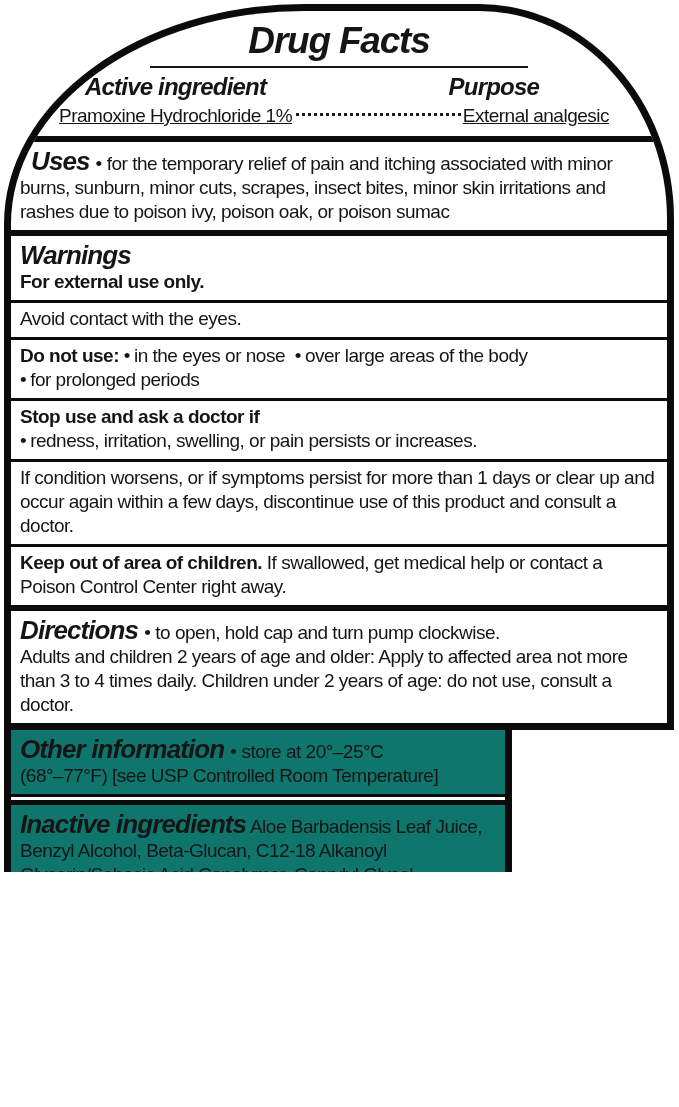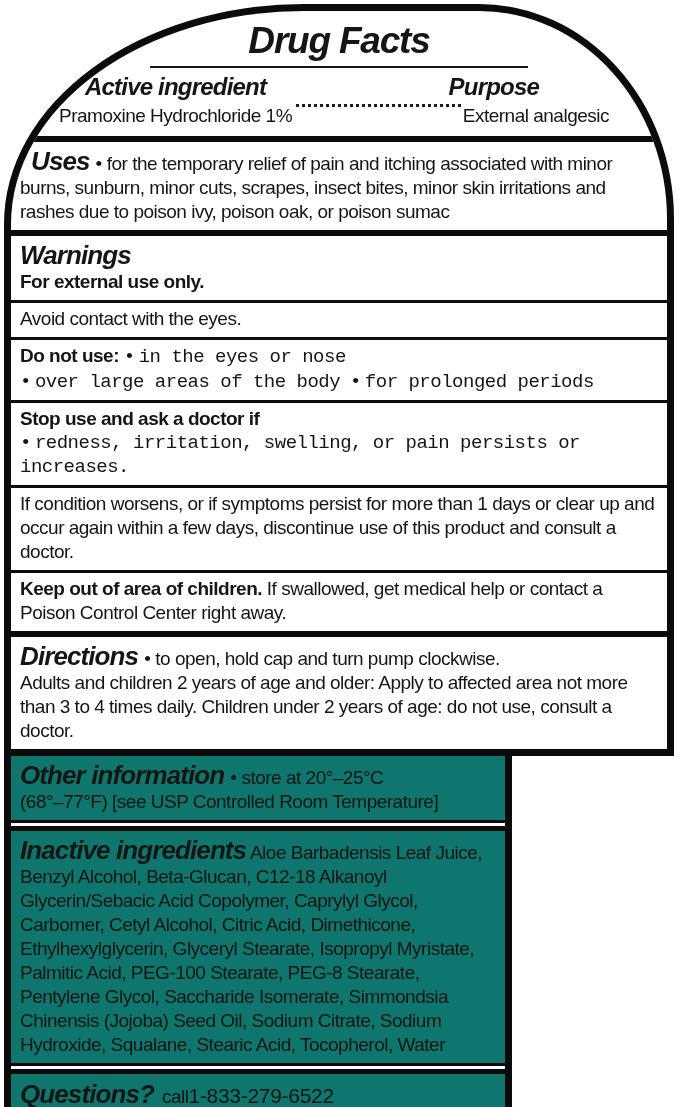--- a/index.html
+++ b/index.html
@@ -2,21 +2,21 @@
 <html><head>
 <meta charset="utf-8">
 <style>
   html,body{margin:0;padding:0;}
   body{
     width:679px;height:1107px;background:#ffffff;
     font-family:"Liberation Sans",sans-serif;color:#151515;
     font-size:19px;letter-spacing:-0.5px;line-height:24px;
     -webkit-font-smoothing:antialiased;
   }
-  .sheet{position:relative;width:679px;height:1107px;overflow:hidden;background:#ffffff;}
+  .sheet{position:relative;width:679px;height:872px;overflow:hidden;background:#ffffff;}
 
   
   .panel-top{
     margin:4px 0 0 4px;width:670px;box-sizing:border-box;
     border:7px solid #0b0b0b;border-bottom-width:7px;
     border-radius:300px 195px 0 0 / 220px 215px 0 0;
     background:#ffffff;overflow:hidden;
   }
   
   .panel-bottom{
@@ -29,31 +29,31 @@
     font-weight:bold;font-style:italic;letter-spacing:-1.2px;
     padding-top:9px;
   }
   .title-rule{width:378px;margin:4px auto 5px;border-top:2px solid #161616;height:0;}
 
   .head-row{
     display:flex;justify-content:space-between;align-items:flex-end;
     padding:0 128px 0 74px;
     font-size:24px;line-height:28px;font-weight:bold;font-style:italic;letter-spacing:-0.8px;
   }
-  .ai-row{display:flex;align-items:flex-start;padding:3px 58px 8px 48px;line-height:24px;}
+  .ai-row{display:flex;align-items:center;padding:3px 58px 8px 48px;line-height:24px;text-decoration:underline;}
   .dots{flex:1;border-bottom:3px dotted #1c1c1c;margin:0 2px 4px 4px;min-width:40px;}
 
   .sec{padding:4px 9px 6px;}
   .bt-thick{border-top:6px solid #0b0b0b;}
   .bt-thin{border-top:3px solid #0b0b0b;}
 
   .h1{font-style:italic;font-weight:bold;font-size:26px;letter-spacing:-0.9px;line-height:30px;}
   .b{font-weight:bold;}
   .blt{margin:0 5px 0 6px;}
-  .chip{display:inline-block;margin-right:5px;font-family:Liberation Mono, monospace;}
+  .chip{display:inline-block;margin-right:5px;}
   .chip .blt{margin:0 4px 0 0;}
   .uses-p{text-indent:0;}
   .uses-head{padding-left:11px;}
   .block{display:block;}
 
   
   .dbl{height:3px;border-top:3px solid #0b0b0b;border-bottom:5px solid #0b0b0b;background:#ffffff;}
 
   .questions-row{padding:5px 9px 7px;}
   .phone{font-weight:normal;font-size:21px;letter-spacing:-0.3px;margin-top:9px;}

